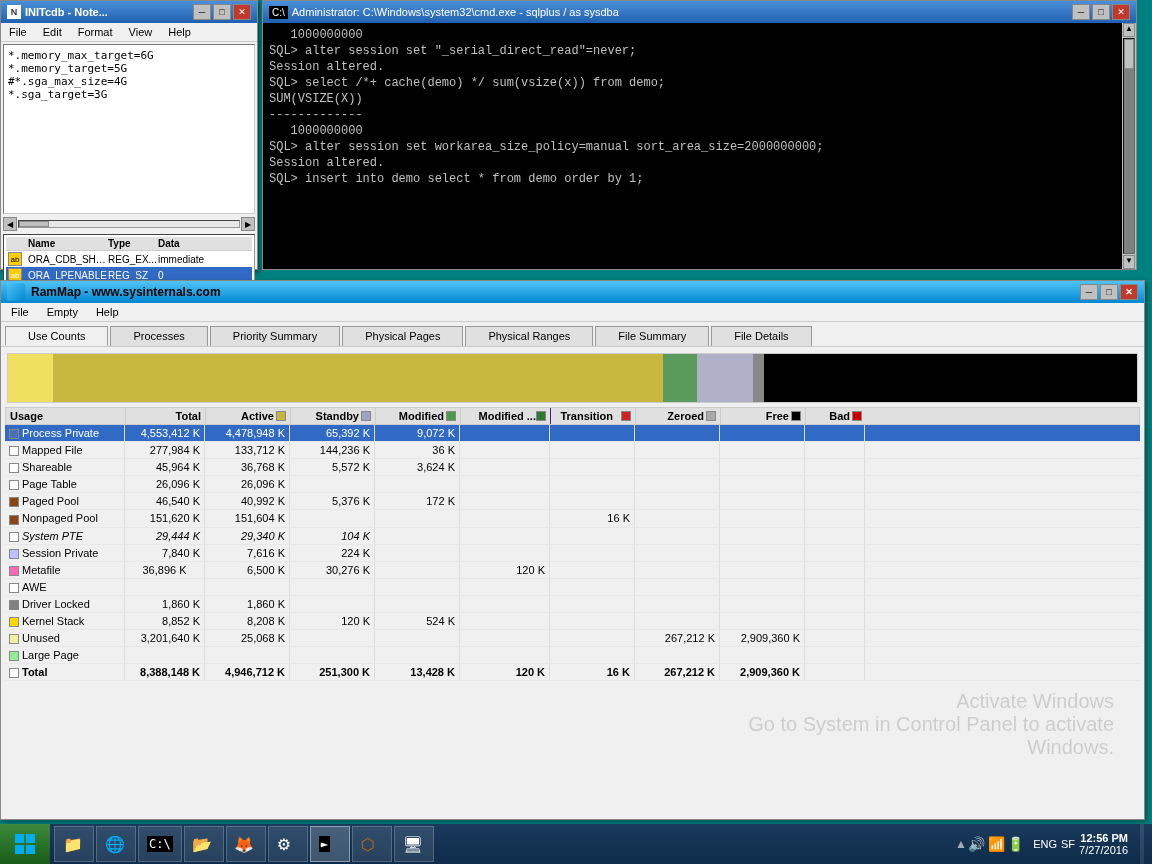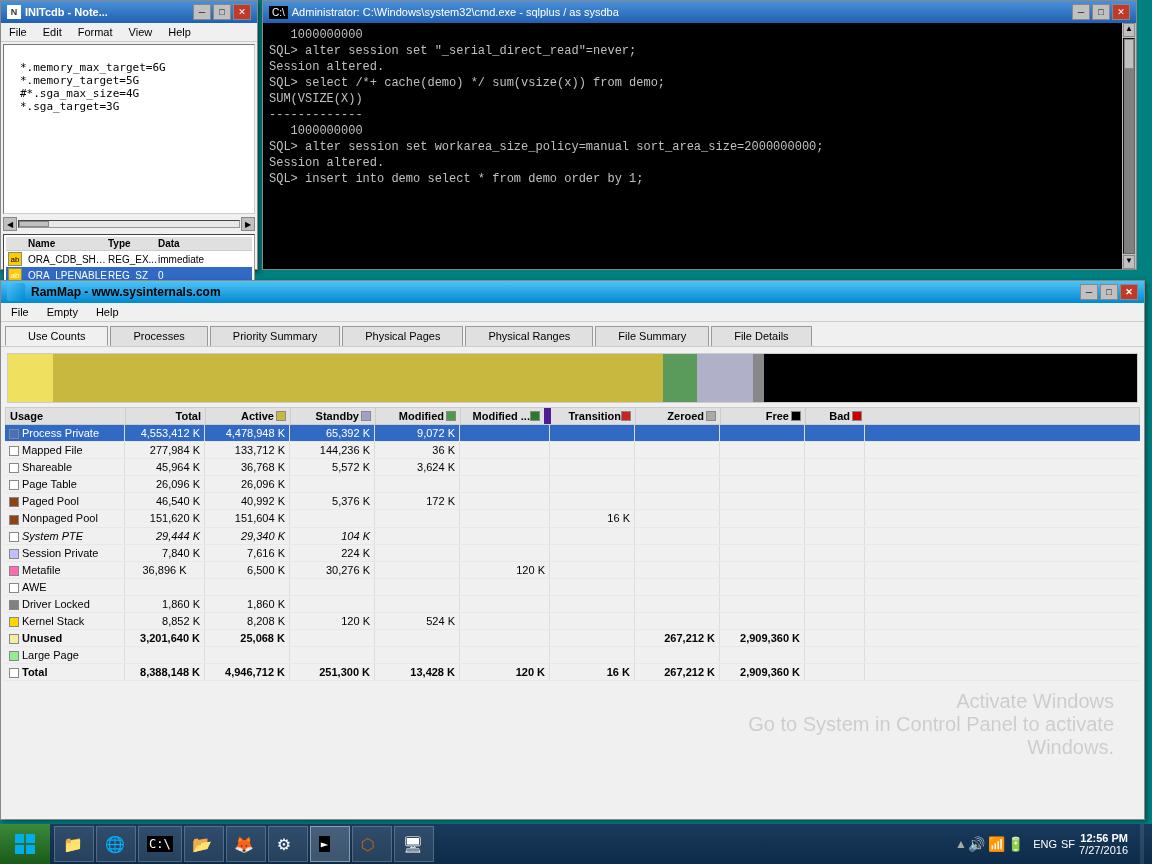--- a/index.html
+++ b/index.html
@@ -23,21 +23,21 @@
       align-items: center;
       justify-content: space-between;
       height: 22px;
     }
     .title-bar-left { display: flex; align-items: center; gap: 4px; font-size: 11px; font-weight: bold; }
     .title-bar-icon { width: 14px; height: 14px; background: #fff; display: inline-block; font-size: 9px; color: #333; text-align: center; line-height: 14px; }
     .title-bar-buttons { display: flex; gap: 2px; }
     .tb-btn { width: 18px; height: 16px; background: #c0c0c0; border: 1px solid #888; font-size: 9px; text-align: center; line-height: 14px; cursor: pointer; color: #000; display: flex; align-items: center; justify-content: center; }
     .menu-bar { background: #f0f0f0; padding: 2px 4px; display: flex; gap: 8px; font-size: 11px; border-bottom: 1px solid #ccc; }
     .menu-item { padding: 1px 4px; cursor: pointer; }
-    .notepad-content { padding: 16px; font-family: monospace; font-size: 11px; color: #000; background: white; height: 170px; overflow: hidden; border: 1px inset #ccc; margin: 2px; }
+    .notepad-content { padding: 4px; font-family: monospace; font-size: 11px; color: #000; background: white; height: 170px; overflow: hidden; border: 1px inset #ccc; margin: 2px; }
     .np-list { font-size: 10px; background: white; border: 1px inset #999; margin: 2px; padding: 2px; }
     .np-list-header { display: flex; background: #e0e0e0; border-bottom: 1px solid #ccc; font-weight: bold; padding: 1px 2px; }
     .np-list-header span { display: inline-block; }
     .np-list-row { display: flex; align-items: center; padding: 1px 2px; font-size: 10px; }
     .np-list-row.selected { background: #316ac5; color: white; }
     .col-icon { width: 20px; }
     .col-name { width: 80px; overflow: hidden; text-overflow: ellipsis; white-space: nowrap; }
     .col-type { width: 50px; }
     .col-data { width: 60px; }
     .reg-icon { width: 14px; height: 14px; background: #ffcc00; border: 1px solid #888; display: inline-block; font-size: 8px; text-align: center; line-height: 14px; }
@@ -251,25 +251,25 @@
             <span style="width:10px;height:10px;background:#c8b840;display:inline-block;border:1px solid #888;"></span>
         </div>
         <div style="width:85px;padding:2px 4px;border-right:1px solid #ccc;text-align:right;flex-shrink:0;display:flex;align-items:center;justify-content:flex-end;gap:2px;">
           <span>Standby</span>
             <span style="width:10px;height:10px;background:#a0a0c8;display:inline-block;border:1px solid #888;"></span>
         </div>
         <div style="width:85px;padding:2px 4px;border-right:1px solid #ccc;text-align:right;flex-shrink:0;display:flex;align-items:center;justify-content:flex-end;gap:2px;">
           <span>Modified</span>
             <span style="width:10px;height:10px;background:#4a9c4a;display:inline-block;border:1px solid #888;"></span>
         </div>
-        <div style="width:90px;padding:2px 4px;border-right:7px solid #4c1d95;flex-shrink:0;display:flex;align-items:center;justify-content:flex-end;gap:0;">
+        <div style="width:90px;padding:2px 4px;border-right:1px solid #4c1d95;flex-shrink:0;display:flex;align-items:center;justify-content:flex-end;gap:0;">
           <span>Modified ...</span>
             <span style="width:10px;height:10px;background:#2a7a2a;display:inline-block;border:1px solid #888;"></span>
         </div>
-        <div style="width:85px;padding:2px 4px;border-right:1px solid #ccc;text-align:right;flex-shrink:0;display:flex;align-items:center;justify-content:flex-end;gap:0;">
+        <div style="width:85px;padding:2px 4px;border-right:1px solid #ccc;text-align:right;flex-shrink:0;display:flex;align-items:center;justify-content:flex-end;gap:8px;">
           <span>Transition</span>
             <span style="width:10px;height:10px;background:#cc2222;display:inline-block;border:1px solid #888;"></span>
         </div>
         <div style="width:85px;padding:2px 4px;border-right:1px solid #ccc;text-align:right;flex-shrink:0;display:flex;align-items:center;justify-content:flex-end;gap:2px;">
           <span>Zeroed</span>
             <span style="width:10px;height:10px;background:#aaaaaa;display:inline-block;border:1px solid #888;"></span>
         </div>
         <div style="width:85px;padding:2px 4px;border-right:1px solid #ccc;text-align:right;flex-shrink:0;display:flex;align-items:center;justify-content:flex-end;gap:2px;">
           <span>Free</span>
             <span style="width:10px;height:10px;background:#000000;display:inline-block;border:1px solid #888;"></span>
@@ -418,21 +418,21 @@
             <div style="width: 80px; padding: 2px 4px; border-right: 1px solid rgb(221, 221, 221); flex-shrink: 0; white-space: nowrap; overflow: hidden; text-align: right;">8,852 K</div>
             <div style="width: 85px; padding: 2px 4px; border-right: 1px solid rgb(221, 221, 221); flex-shrink: 0; white-space: nowrap; overflow: hidden; text-align: right;">8,208 K</div>
             <div style="width: 85px; padding: 2px 4px; border-right: 1px solid rgb(221, 221, 221); flex-shrink: 0; white-space: nowrap; overflow: hidden; text-align: right;">120 K</div>
             <div style="width: 85px; padding: 2px 4px; border-right: 1px solid rgb(221, 221, 221); flex-shrink: 0; white-space: nowrap; overflow: hidden; text-align: right;">524 K</div>
             <div style="width: 90px; padding: 2px 4px; border-right: 1px solid rgb(221, 221, 221); flex-shrink: 0; white-space: nowrap; overflow: hidden; text-align: right;"></div>
             <div style="width: 85px; padding: 2px 4px; border-right: 1px solid rgb(221, 221, 221); flex-shrink: 0; white-space: nowrap; overflow: hidden; text-align: right;"></div>
             <div style="width: 85px; padding: 2px 4px; border-right: 1px solid rgb(221, 221, 221); flex-shrink: 0; white-space: nowrap; overflow: hidden; text-align: right;"></div>
             <div style="width: 85px; padding: 2px 4px; border-right: 1px solid rgb(221, 221, 221); flex-shrink: 0; white-space: nowrap; overflow: hidden; text-align: right;"></div>
             <div style="width: 60px; padding: 2px 4px; border-right: 1px solid rgb(221, 221, 221); flex-shrink: 0; white-space: nowrap; overflow: hidden; text-align: right;"></div>
           </div>
-          <div style="display: flex; border-bottom: 1px solid rgb(232, 232, 232); font-size: 11px; font-weight: bold;">
+          <div style="display: flex; border-bottom: 1px solid rgb(232, 232, 232); font-size: 11px;">
             <div style="width: 120px; padding: 2px 4px; border-right: 1px solid rgb(221, 221, 221); flex-shrink: 0; white-space: nowrap; overflow: hidden;"><span style="width: 10px; height: 10px; background: rgb(240, 240, 160); display: inline-block; border: 1px solid rgb(136, 136, 136); margin-right: 3px; vertical-align: middle;"></span>Unused</div>
             <div style="width: 80px; padding: 2px 4px; border-right: 1px solid rgb(221, 221, 221); flex-shrink: 0; white-space: nowrap; overflow: hidden; text-align: right;">3,201,640 K</div>
             <div style="width: 85px; padding: 2px 4px; border-right: 1px solid rgb(221, 221, 221); flex-shrink: 0; white-space: nowrap; overflow: hidden; text-align: right;">25,068 K</div>
             <div style="width: 85px; padding: 2px 4px; border-right: 1px solid rgb(221, 221, 221); flex-shrink: 0; white-space: nowrap; overflow: hidden; text-align: right;"></div>
             <div style="width: 85px; padding: 2px 4px; border-right: 1px solid rgb(221, 221, 221); flex-shrink: 0; white-space: nowrap; overflow: hidden; text-align: right;"></div>
             <div style="width: 90px; padding: 2px 4px; border-right: 1px solid rgb(221, 221, 221); flex-shrink: 0; white-space: nowrap; overflow: hidden; text-align: right;"></div>
             <div style="width: 85px; padding: 2px 4px; border-right: 1px solid rgb(221, 221, 221); flex-shrink: 0; white-space: nowrap; overflow: hidden; text-align: right;"></div>
             <div style="width: 85px; padding: 2px 4px; border-right: 1px solid rgb(221, 221, 221); flex-shrink: 0; white-space: nowrap; overflow: hidden; text-align: right;">267,212 K</div>
             <div style="width: 85px; padding: 2px 4px; border-right: 1px solid rgb(221, 221, 221); flex-shrink: 0; white-space: nowrap; overflow: hidden; text-align: right;">2,909,360 K</div>
             <div style="width: 60px; padding: 2px 4px; border-right: 1px solid rgb(221, 221, 221); flex-shrink: 0; white-space: nowrap; overflow: hidden; text-align: right;"></div>

